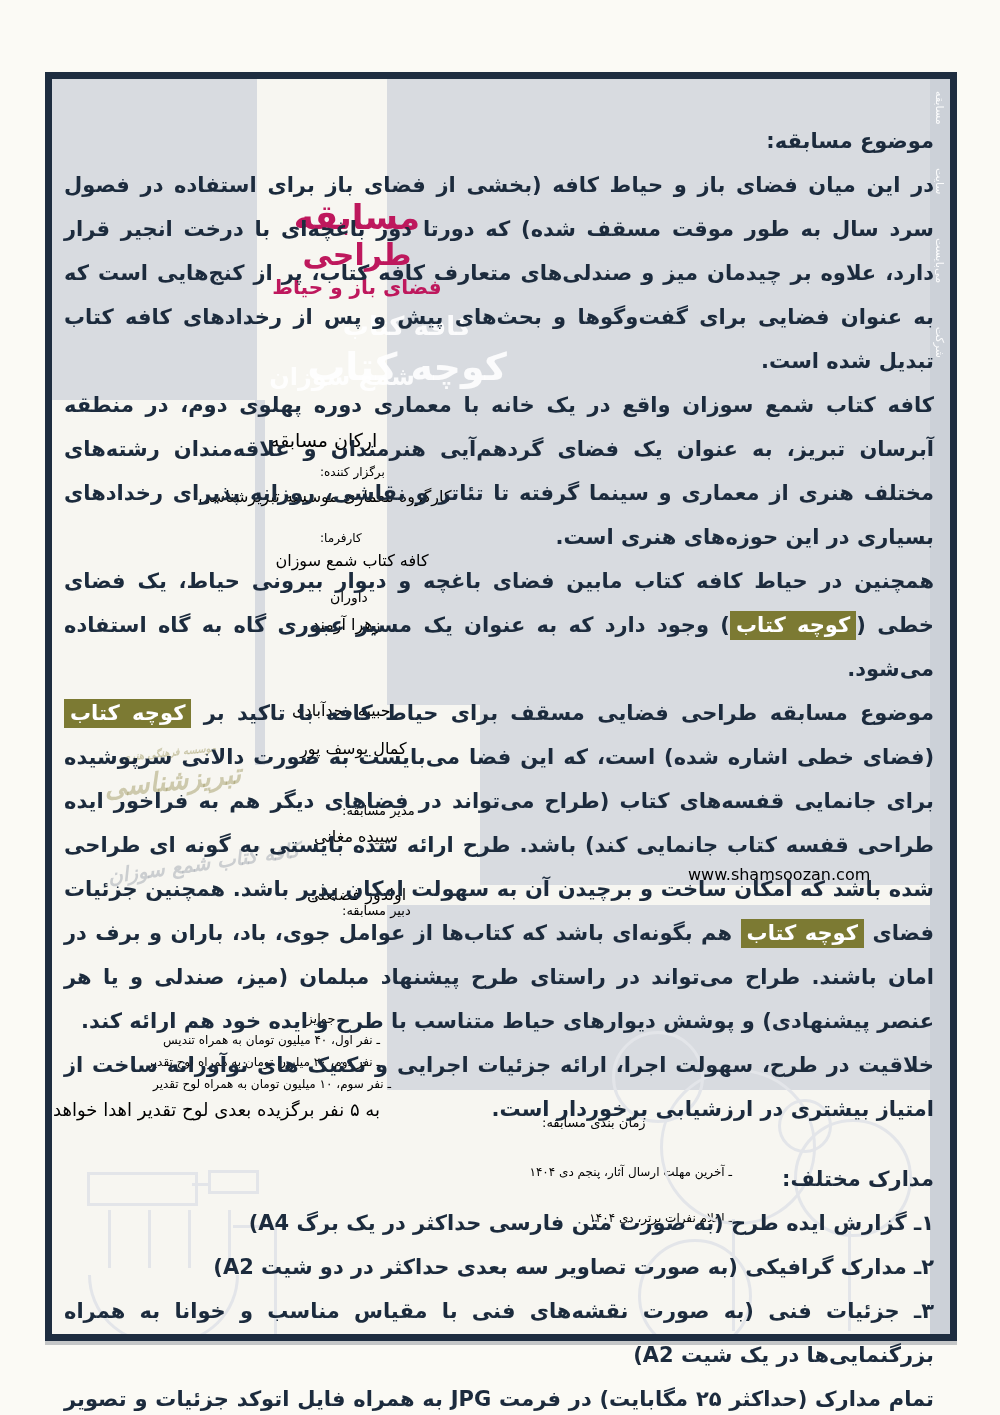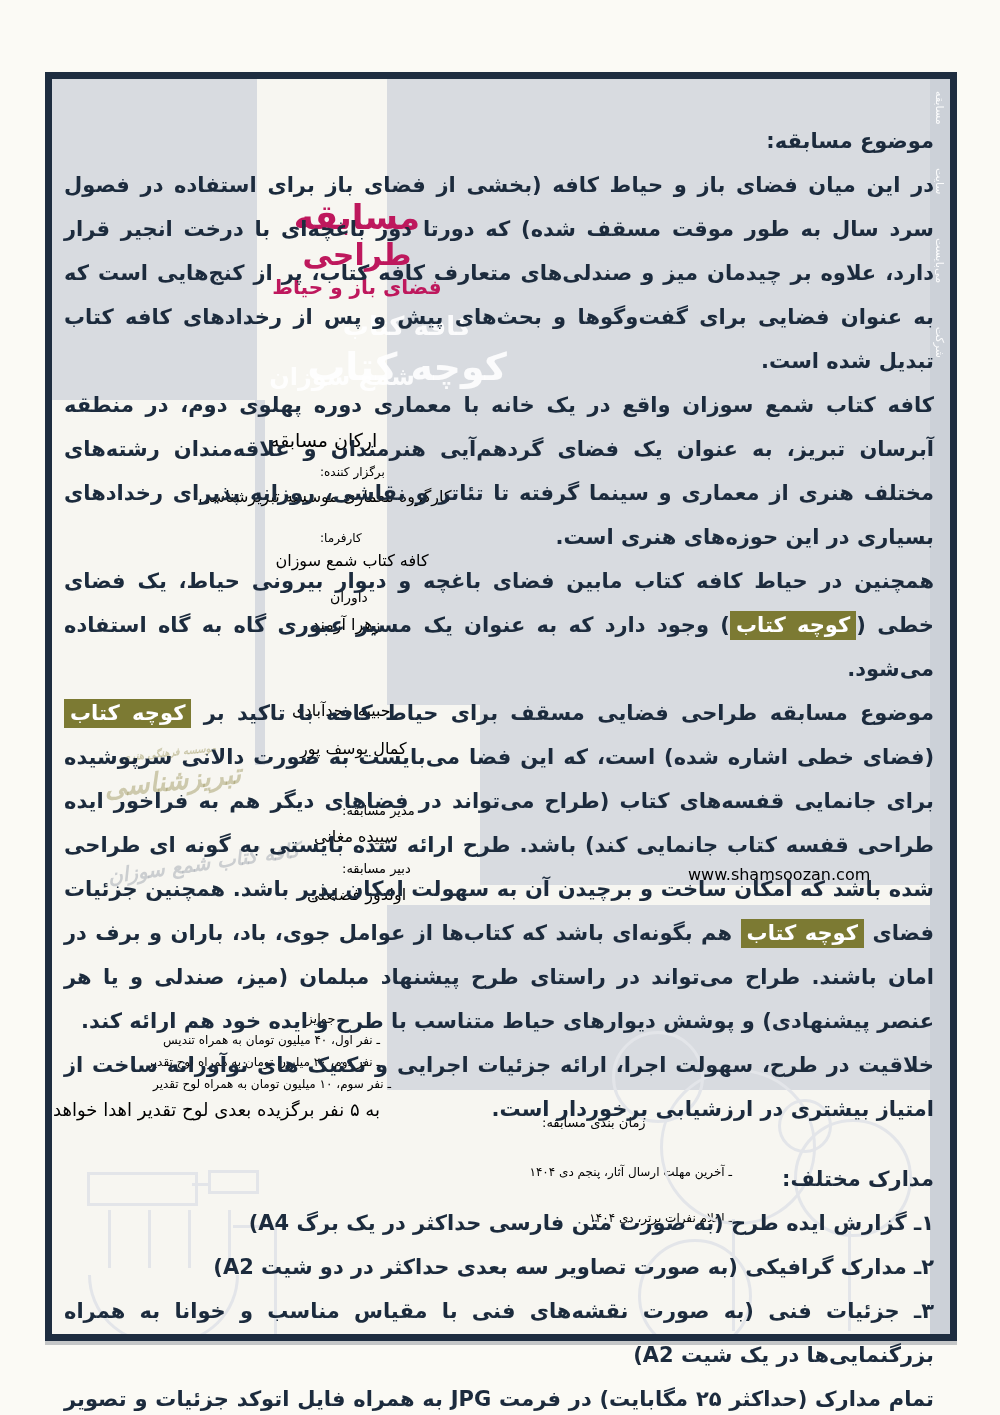--- a/index.html
+++ b/index.html
@@ -70,21 +70,21 @@
     <div class="wmtxt" style="left:268px;top:362px;font-size:12px;">برگزار کننده:</div>
     <div class="wmtxt" style="left:108px;top:384px;width:330px;font-size:16px;text-align:center;">کارگروه معماری موسسه تبریزشناسی</div>
     <div class="wmtxt" style="left:268px;top:428px;font-size:12px;">کارفرما:</div>
     <div class="wmtxt" style="left:170px;top:448px;width:260px;font-size:16px;text-align:center;">کافه کتاب شمع سوزان</div>
     <div class="wmtxt" style="left:278px;top:486px;font-size:14px;">داوران</div>
     <div class="wmtxt" style="left:260px;top:512px;font-size:16px;">زهرا آرمند</div>
     <div class="wmtxt" style="left:240px;top:598px;font-size:16px;">حبیبه مجدآبادی</div>
     <div class="wmtxt" style="left:248px;top:636px;font-size:16px;">کمال یوسف پور</div>
     <div class="wmtxt" style="left:290px;top:700px;font-size:13px;">مدیر مسابقه:</div>
     <div class="wmtxt" style="left:262px;top:724px;font-size:16px;">سپیده مغانی</div>
-    <div class="wmtxt" style="left:290px;top:758px;font-size:13px;">دبیر مسابقه:</div>
+    <div class="wmtxt" style="left:290px;top:800px;font-size:13px;">دبیر مسابقه:</div>
     <div class="wmtxt" style="left:255px;top:782px;font-size:16px;">اولدوز فضلعلی</div>
     <div class="wmtxt" style="left:636px;top:762px;font-size:16px;direction:ltr;">www.shamsoozan.com</div>
 
     <div class="wmtxt" style="left:250px;top:908px;font-size:13px;">جوایز:</div>
     <div class="wmtxt" style="left:8px;top:930px;width:320px;font-size:12px;text-align:right;">ـ نفر اول،   ۴۰ میلیون تومان به همراه تندیس</div>
     <div class="wmtxt" style="left:8px;top:952px;width:320px;font-size:12px;text-align:right;">ـ نفر دوم، ۲۰ میلیون تومان به همراه لوح تقدیر</div>
     <div class="wmtxt" style="left:19px;top:974px;width:320px;font-size:12px;text-align:right;">ـ نفر سوم، ۱۰ میلیون تومان به همراه لوح تقدیر</div>
     <div class="wmtxt" style="left:8px;top:996px;width:320px;font-size:18px;text-align:right;">به ۵ نفر برگزیده بعدی لوح تقدیر اهدا خواهد شد</div>
 
     <div class="wmtxt" style="left:490px;top:1012px;font-size:13px;">زمان بندی مسابقه:</div>

